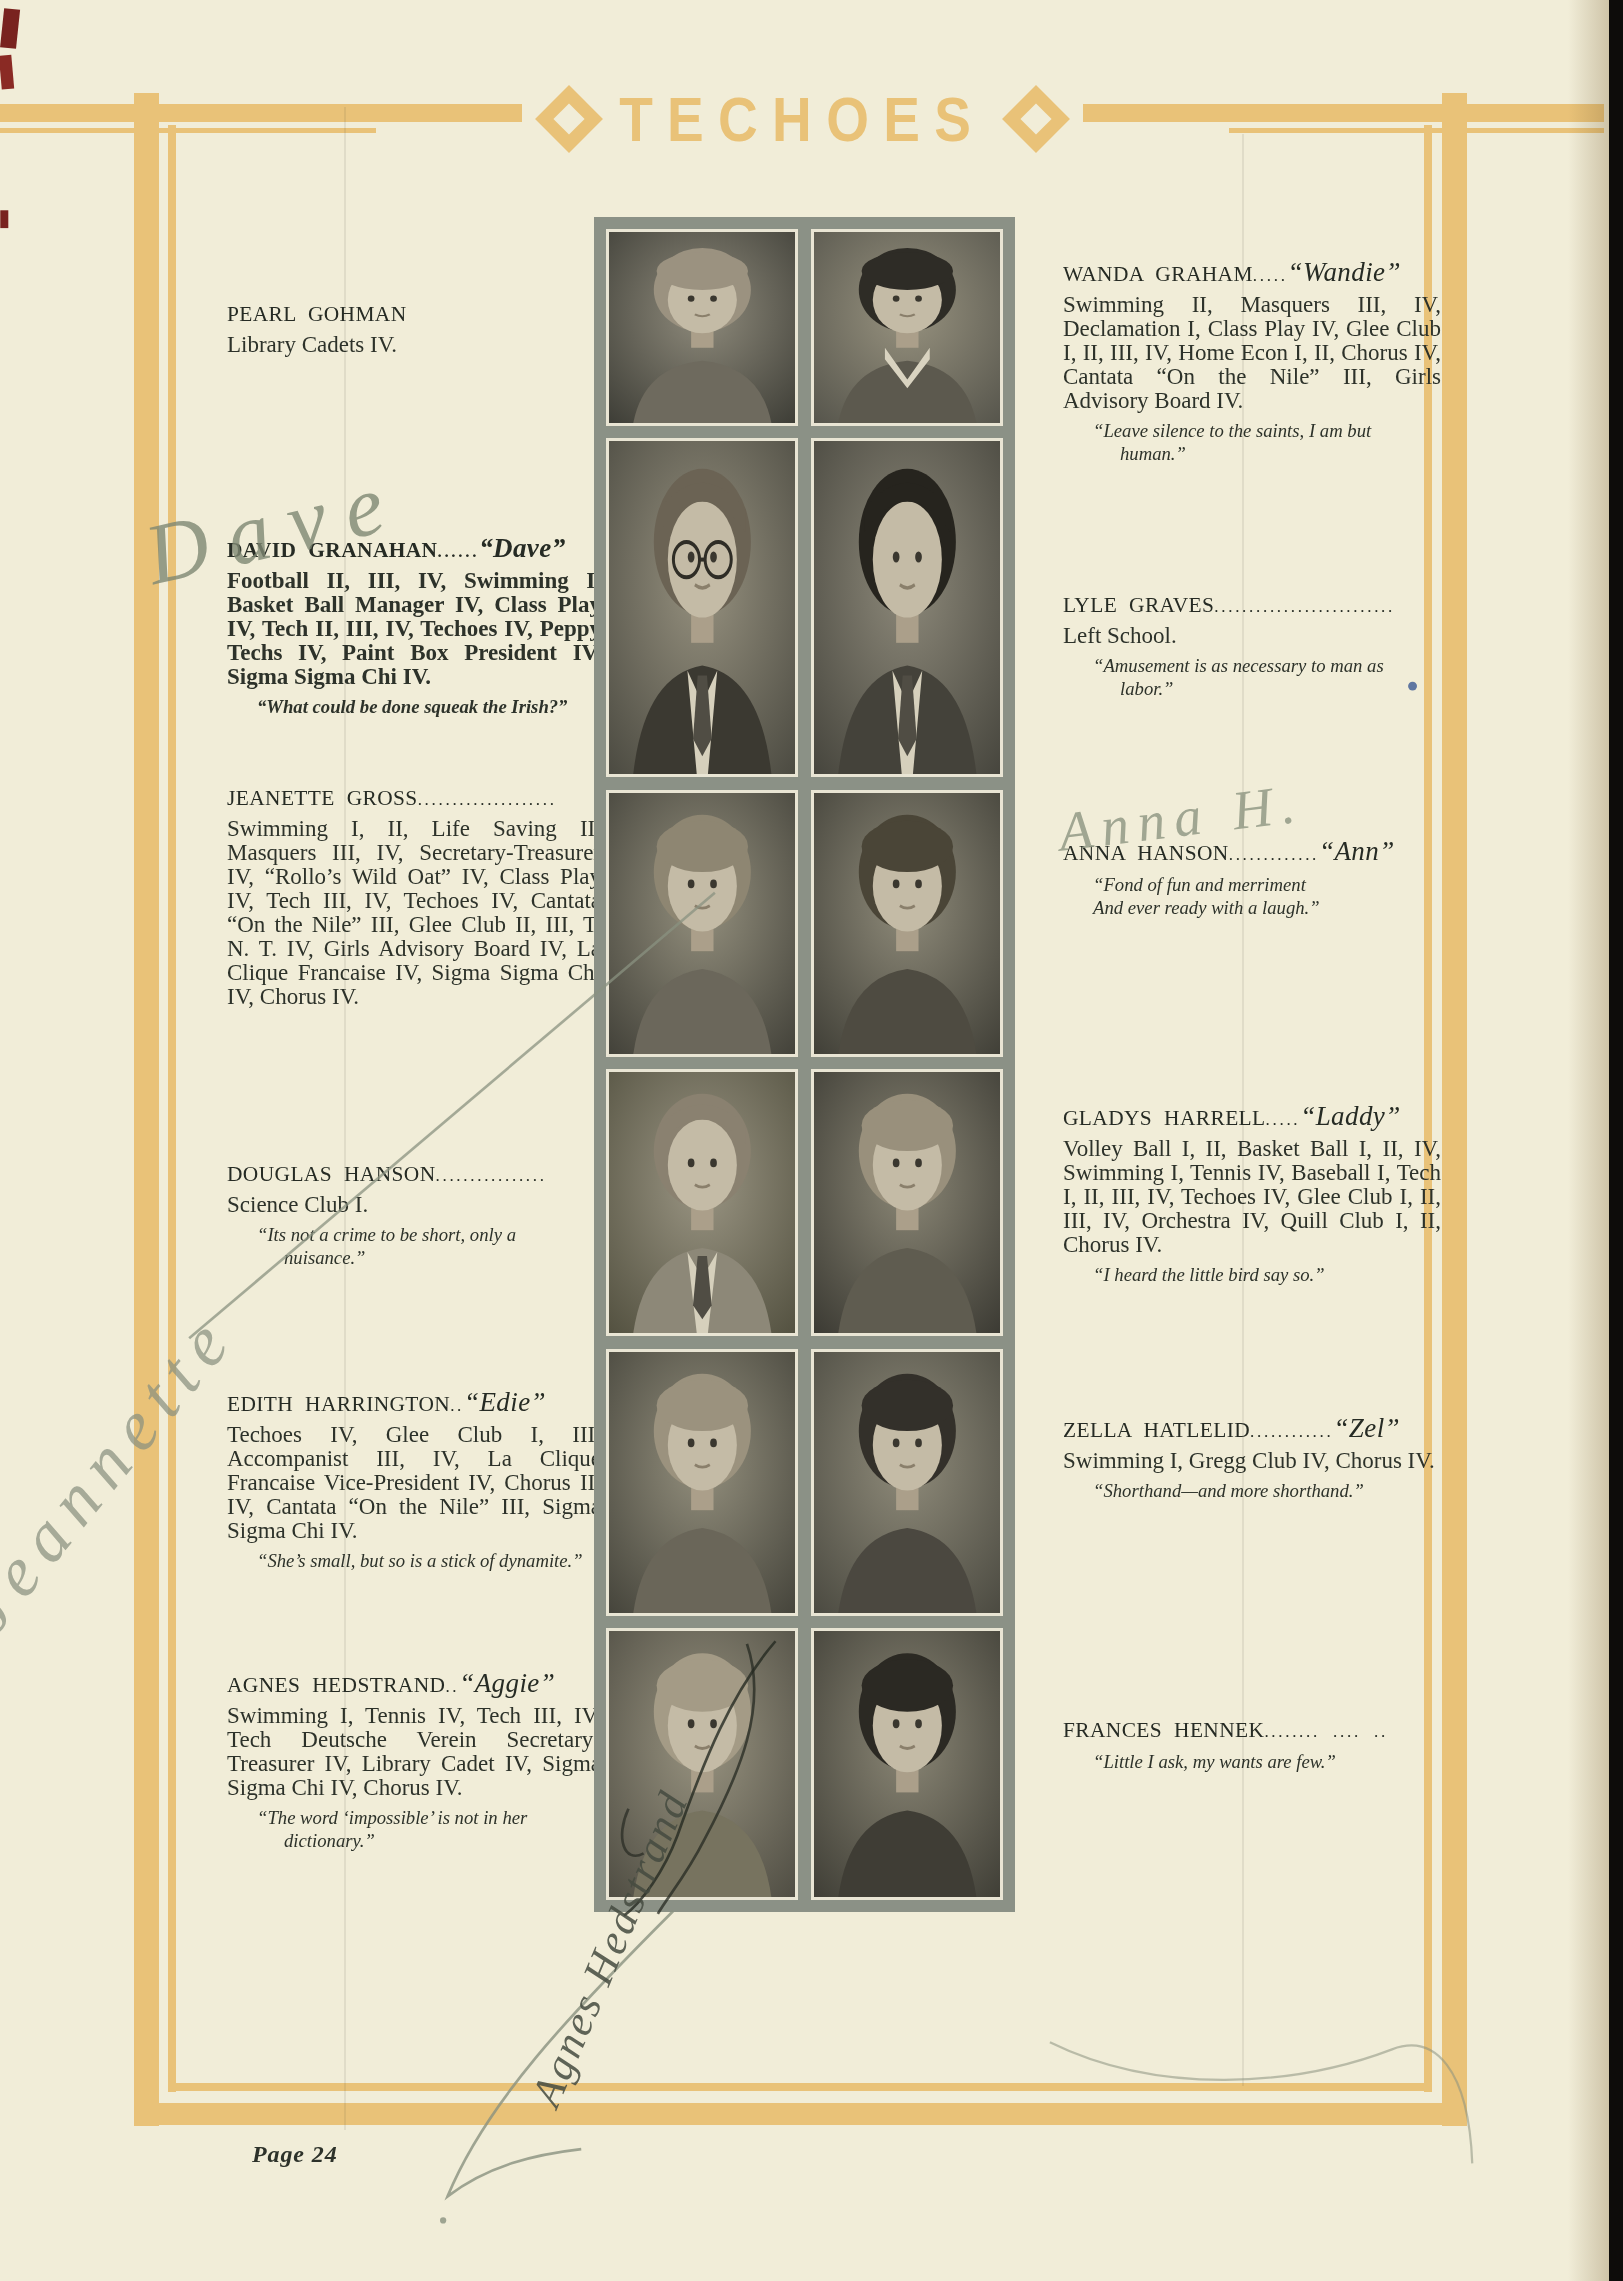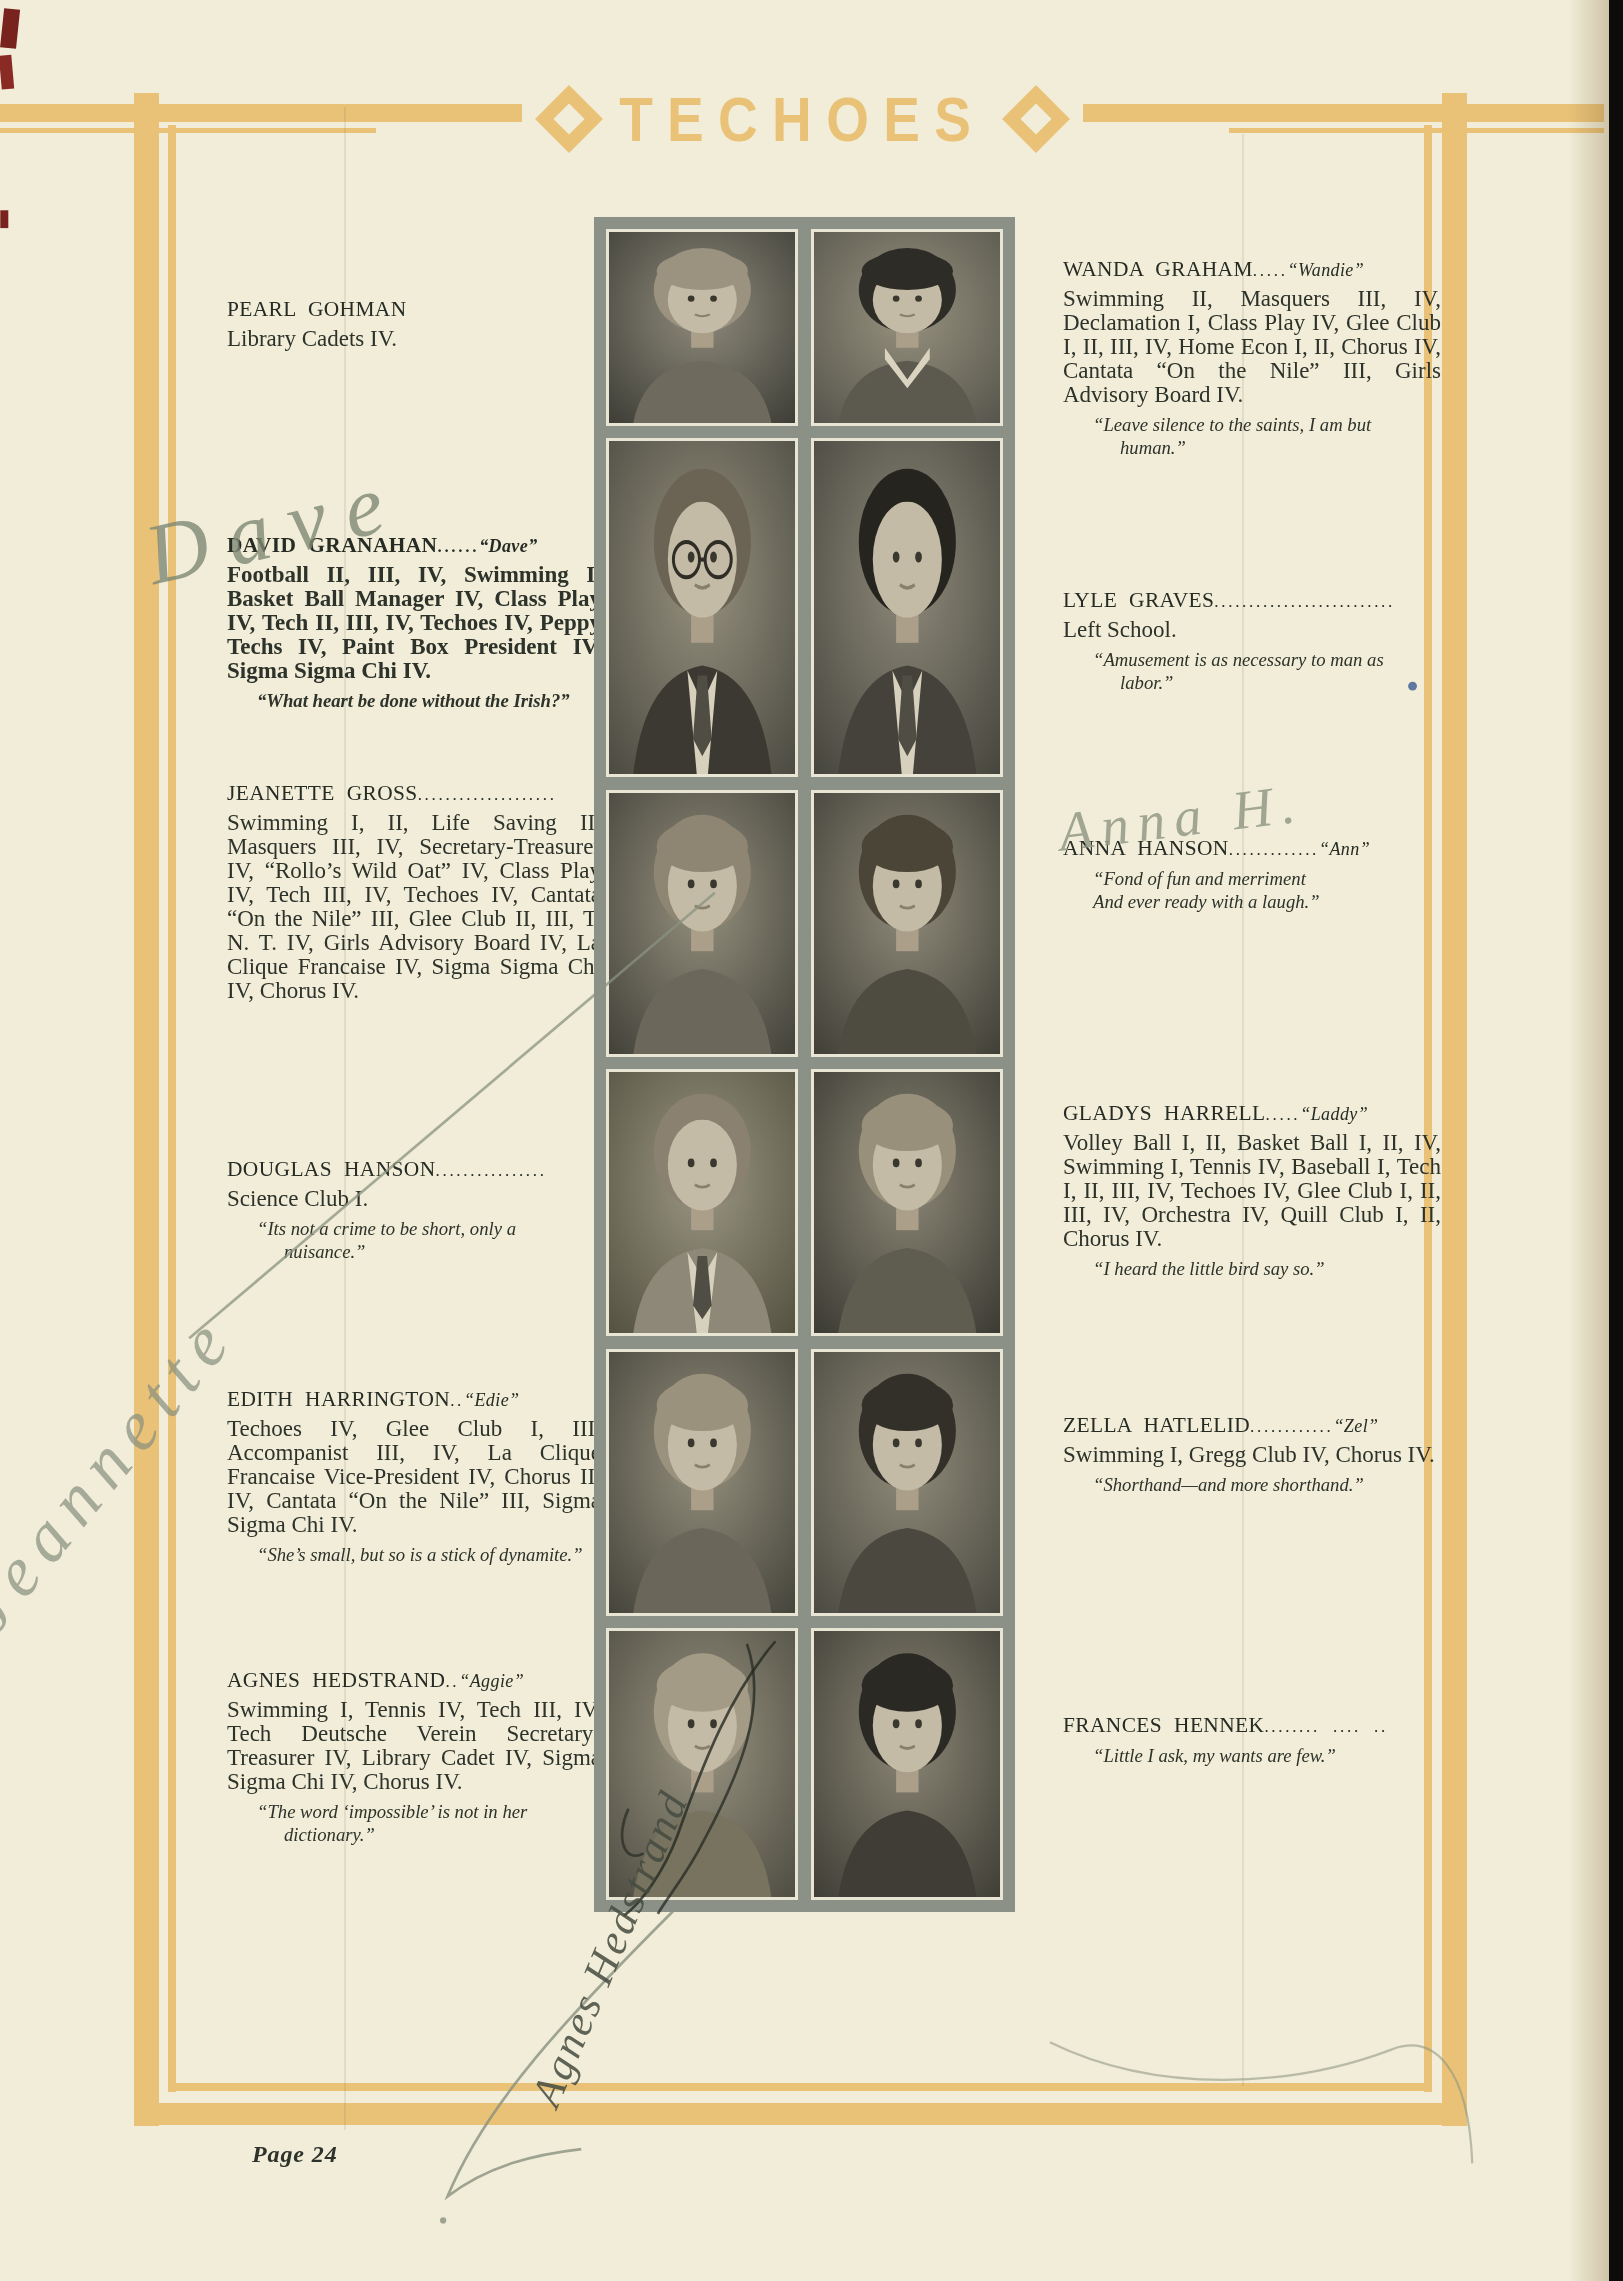--- a/index.html
+++ b/index.html
@@ -18,21 +18,21 @@
   .diamond span{position:absolute;inset:13.4px;background:#f1edd8;}
   #banner-title{font-family:"Liberation Sans",sans-serif;font-weight:bold;font-size:55px;
     letter-spacing:14.3px;color:#e9c278;margin:0 3.6px;transform:scaleY(1.15);flex:none;}
   
   .col{position:absolute;top:0;}
   #col-left{left:227px;width:374px;}
   #col-right{left:1063px;width:378px;}
   .entry{position:absolute;left:0;width:100%;}
   .name-line{font-size:21.4px;letter-spacing:0.4px;word-spacing:6.2px;white-space:nowrap;color:#262b24;}
   .leader{font-size:17px;letter-spacing:2.7px;}
-  .nick{font-style:italic;font-size:18px;word-spacing:1.8px;}
+  .nick{font-style:italic;font-size:27px;word-spacing:1.8px;}
   .acts{margin-top:4.5px;font-size:23px;line-height:24px;text-align:justify;}
   .quote{margin-top:6.2px;margin-left:30px;font-style:italic;font-size:18.7px;line-height:23px;}
   .quote div{padding-left:27px;text-indent:-27px;}
   
   #photo-grid{position:absolute;left:594px;top:217px;width:421px;height:1695px;background:#8b9186;
     padding:11.6px;box-sizing:border-box;display:grid;grid-template-columns:1fr 1fr;
     grid-template-rows:197px 339px 267px 267px 267px 1fr;gap:12.5px;}
   .pcell{border:3.6px solid #e9e5d4;background:#5a594f;overflow:hidden;}
   .pcell svg{display:block;}
   
@@ -86,21 +86,21 @@
 
   <div class="col" id="col-left">
     <div class="entry" style="top:297px;">
       <div class="name-line"><span>PEARL GOHMAN</span><span class="leader"></span><span class="nick"></span></div>
       <div class="acts">Library Cadets IV.</div>
     </div>
     <div class="entry" style="top:533px;font-weight:bold;">
       <div class="name-line"><span>DAVID GRANAHAN</span><span class="leader">......</span><span class="nick">“Dave”</span></div>
       <div class="acts">Football II, III, IV, Swimming I, Basket Ball Manager IV, Class Play IV, Tech II, III, IV, Techoes IV, Peppy Techs IV, Paint Box President IV, Sigma Sigma Chi IV.</div>
       <div class="quote">
-          <div>“What heart be done without the Irish?”</div>
+          <div>“What could be done squeak the Irish?”</div>
           <div></div>
         </div>
     </div>
     <div class="entry" style="top:781px;">
       <div class="name-line"><span>JEANETTE GROSS</span><span class="leader">....................</span><span class="nick"></span></div>
       <div class="acts">Swimming I, II, Life Saving II, Masquers III, IV, Secretary-Treasurer IV, “Rollo’s Wild Oat” IV, Class Play IV, Tech III, IV, Techoes IV, Cantata “On the Nile” III, Glee Club II, III, T. N. T. IV, Girls Advisory Board IV, La Clique Francaise IV, Sigma Sigma Chi IV, Chorus IV.</div>
     </div>
     <div class="entry" style="top:1157px;">
       <div class="name-line"><span>DOUGLAS HANSON</span><span class="leader">................</span><span class="nick"></span></div>
       <div class="acts">Science Club I.</div>

